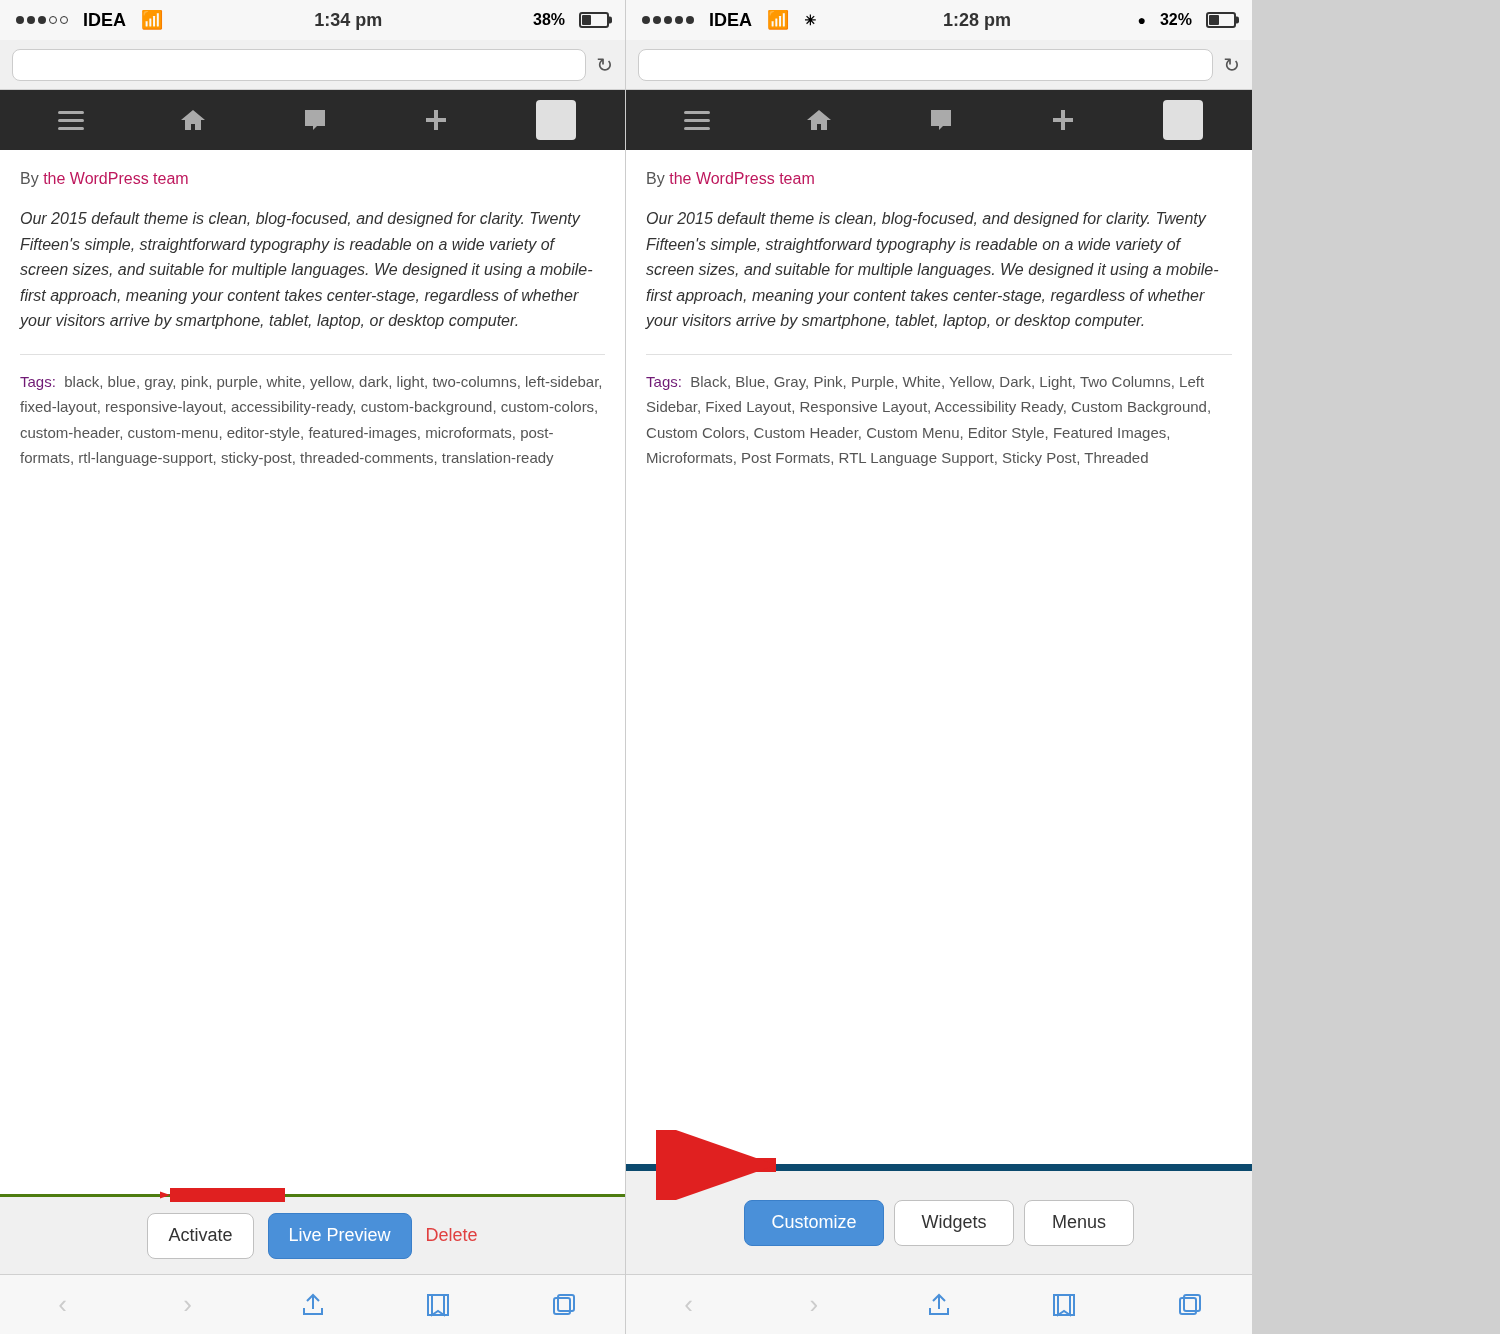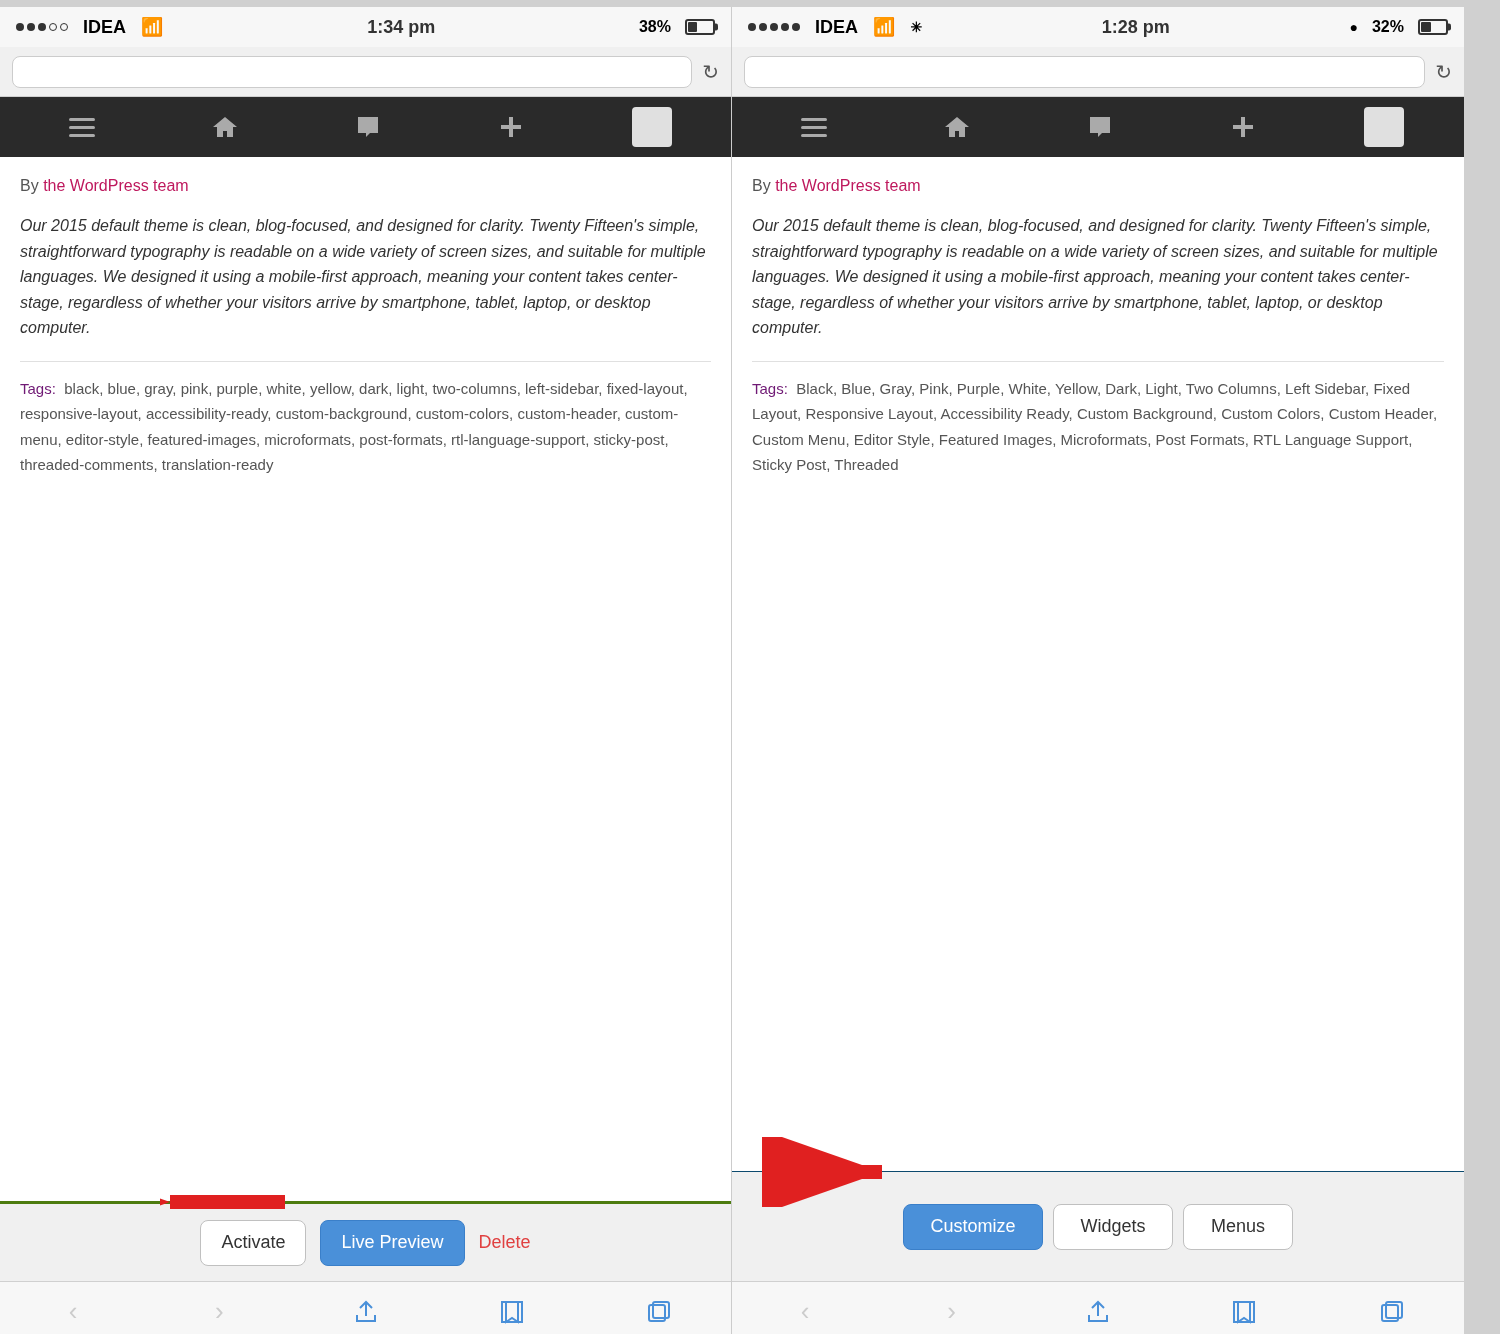--- a/index.html
+++ b/index.html
@@ -217,30 +217,29 @@
       align-items: center;
       justify-content: center;
       width: 50px;
       height: 50px;
     }
     .browser-btn.disabled { color: #ccc; }
 
     
     .panels-container {
       display: flex;
-      width: 1464px;
+      width: 1252px;
       position: relative;
-      margin-top: 7px;
     }
 
     
     .action-grid {
       height: 110px;
       background: #f0f0f0;
-      border-top: 1px solid #0c4a6e;
+      border-top: 7px solid #0c4a6e;
       display: flex;
       flex-direction: column;
       align-items: center;
       justify-content: center;
       gap: 10px;
       flex-shrink: 0;
       padding: 10px 16px;
     }
     .action-row {
       display: flex;

